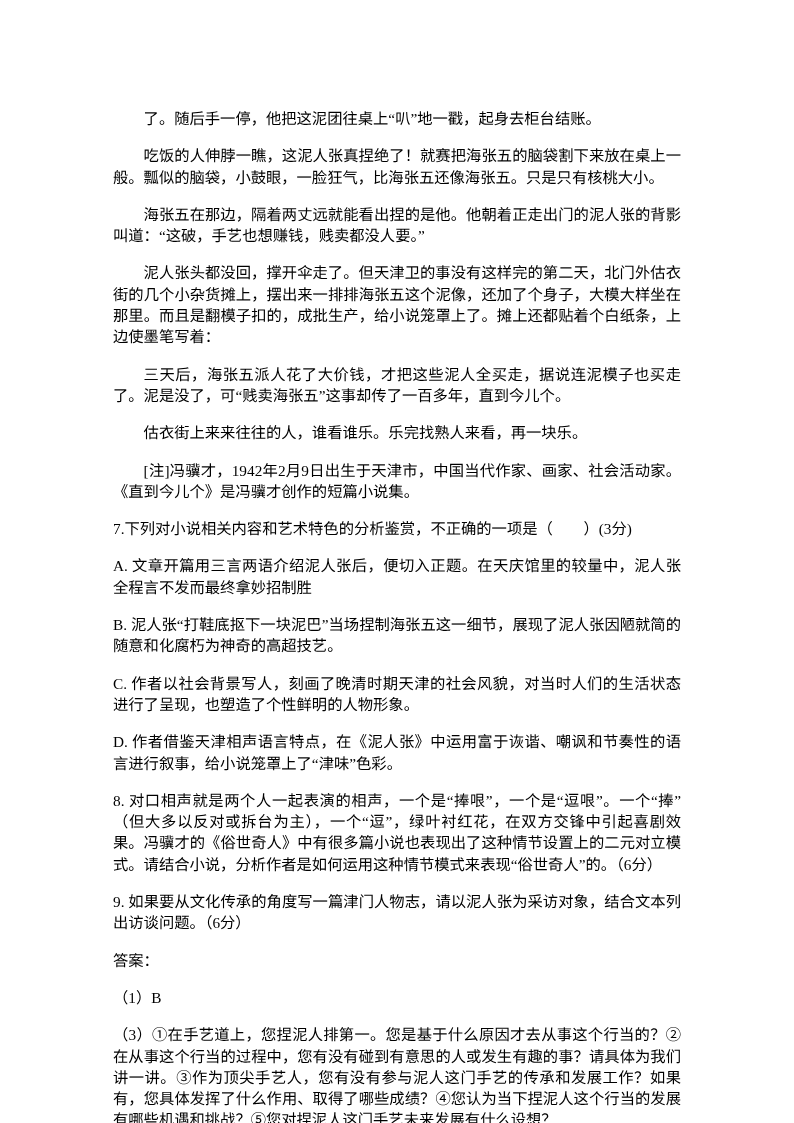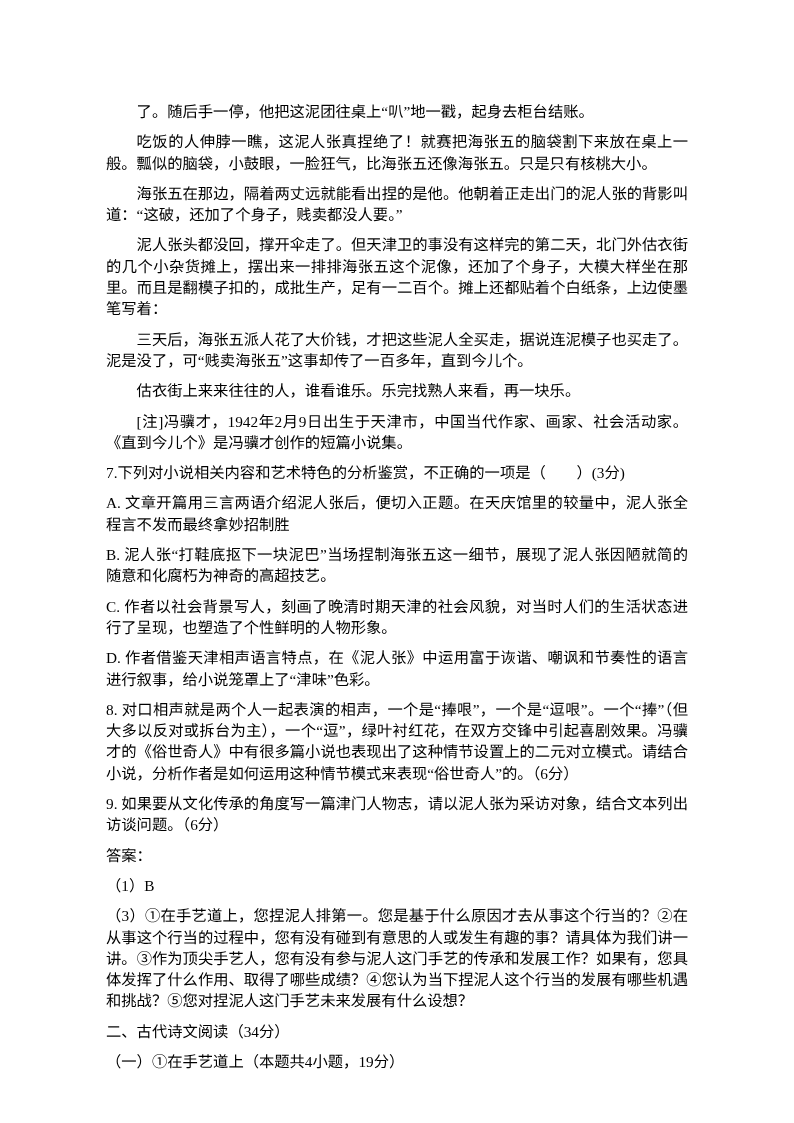--- a/index.html
+++ b/index.html
@@ -14,40 +14,40 @@
     box-sizing: border-box;
     background: #ffffff;
     color: #000000;
     padding: 92px 97px 40px 97px;
     overflow: hidden;
     font-family: "Liberation Serif", "DejaVu Serif", serif;
     font-size: 15.3px;
     line-height: 21.3px;
   }
   .doc p {
-    margin: 9px;
+    margin: 16px;
     padding: 0;
     text-align: justify;
     word-break: break-all;
     overflow-wrap: break-word;
   }
   .indent { text-indent: 2em; }
   .indent-deep { text-indent: 3em; }
   .flush { text-indent: 0; }
   .bold { font-weight: normal; }
 </style>
 </head>
 <body>
 
 <div class="page">
   <div class="doc">
     <p class="indent">了。随后手一停，他把这泥团往桌上“叭”地一戳，起身去柜台结账。</p>
     <p class="indent">吃饭的人伸脖一瞧，这泥人张真捏绝了！就赛把海张五的脑袋割下来放在桌上一般。瓢似的脑袋，小鼓眼，一脸狂气，比海张五还像海张五。只是只有核桃大小。</p>
-    <p class="indent">海张五在那边，隔着两丈远就能看出捏的是他。他朝着正走出门的泥人张的背影叫道：“这破，还加了个身子，贱卖都没人要。”</p>
-    <p class="indent">泥人张头都没回，撑开伞走了。但天津卫的事没有这样完的第二天，北门外估衣街的几个小杂货摊上，摆出来一排排海张五这个泥像，还加了个身子，大模大样坐在那里。而且是翻模子扣的，成批生产，足有一二百个。摊上还都贴着个白纸条，上边使墨笔写着：</p>
+    <p class="indent">海张五在那边，隔着两丈远就能看出捏的是他。他朝着正走出门的泥人张的背影叫道：“这破，手艺也想赚钱，贱卖都没人要。”</p>
+    <p class="indent">泥人张头都没回，撑开伞走了。但天津卫的事没有这样完的第二天，北门外估衣街的几个小杂货摊上，摆出来一排排海张五这个泥像，还加了个身子，大模大样坐在那里。而且是翻模子扣的，成批生产，给小说笼罩上了。摊上还都贴着个白纸条，上边使墨笔写着：</p>
     <p class="indent">三天后，海张五派人花了大价钱，才把这些泥人全买走，据说连泥模子也买走了。泥是没了，可“贱卖海张五”这事却传了一百多年，直到今儿个。</p>
     <p class="indent">估衣街上来来往往的人，谁看谁乐。乐完找熟人来看，再一块乐。</p>
     <p class="indent">[注]冯骥才，1942年2月9日出生于天津市，中国当代作家、画家、社会活动家。《直到今儿个》是冯骥才创作的短篇小说集。</p>
     <p class="flush">7.下列对小说相关内容和艺术特色的分析鉴赏，不正确的一项是（　　）(3分)</p>
     <p class="flush">A. 文章开篇用三言两语介绍泥人张后，便切入正题。在天庆馆里的较量中，泥人张全程言不发而最终拿妙招制胜</p>
     <p class="flush">B. 泥人张“打鞋底抠下一块泥巴”当场捏制海张五这一细节，展现了泥人张因陋就简的随意和化腐朽为神奇的高超技艺。</p>
     <p class="flush">C. 作者以社会背景写人，刻画了晚清时期天津的社会风貌，对当时人们的生活状态进行了呈现，也塑造了个性鲜明的人物形象。</p>
     <p class="flush">D. 作者借鉴天津相声语言特点，在《泥人张》中运用富于诙谐、嘲讽和节奏性的语言进行叙事，给小说笼罩上了“津味”色彩。</p>
     <p class="flush">8. 对口相声就是两个人一起表演的相声，一个是“捧哏”，一个是“逗哏”。一个“捧”（但大多以反对或拆台为主），一个“逗”，绿叶衬红花，在双方交锋中引起喜剧效果。冯骥才的《俗世奇人》中有很多篇小说也表现出了这种情节设置上的二元对立模式。请结合小说，分析作者是如何运用这种情节模式来表现“俗世奇人”的。（6分）</p>
     <p class="flush">9. 如果要从文化传承的角度写一篇津门人物志，请以泥人张为采访对象，结合文本列出访谈问题。（6分）</p>

